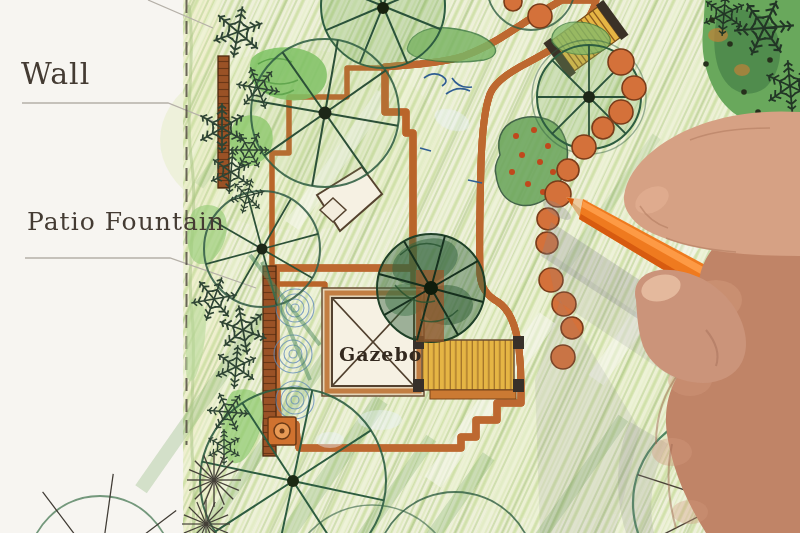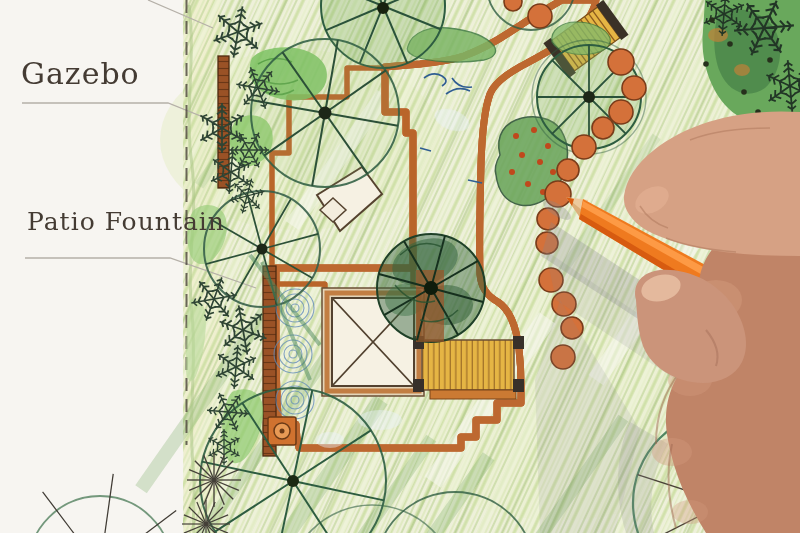--- a/index.html
+++ b/index.html
@@ -383,15 +383,16 @@
       <path d="M666,238 C686,246 710,250 736,252"></path>
       <path d="M690,140 C710,132 740,128 770,128"></path>
     </g>
     <path d="M636,300 C632,284 642,272 660,270 C688,268 716,282 732,304 C746,324 750,346 742,362
              C734,378 714,386 692,382 C668,378 650,364 643,346 C638,332 637,314 636,300 Z" fill="#cb947a"></path>
     <ellipse cx="661" cy="288" rx="20" ry="13" transform="rotate(-15 661 288)" fill="#ecc5a9" opacity="0.75"></ellipse>
     <path d="M706,330 C716,342 720,354 716,366" fill="none" stroke="#a5705a" stroke-width="2" opacity="0.5"></path>
   </g>
 </svg>
 
-<div class="label label-patio">Gazebo</div>
+<div class="label label-patio">Wall</div>
 <div class="label label-wall-fountain">Patio Fountain</div>
+<div class="label label-gazebo">Gazebo</div>
 </div>
 
 </body></html>

